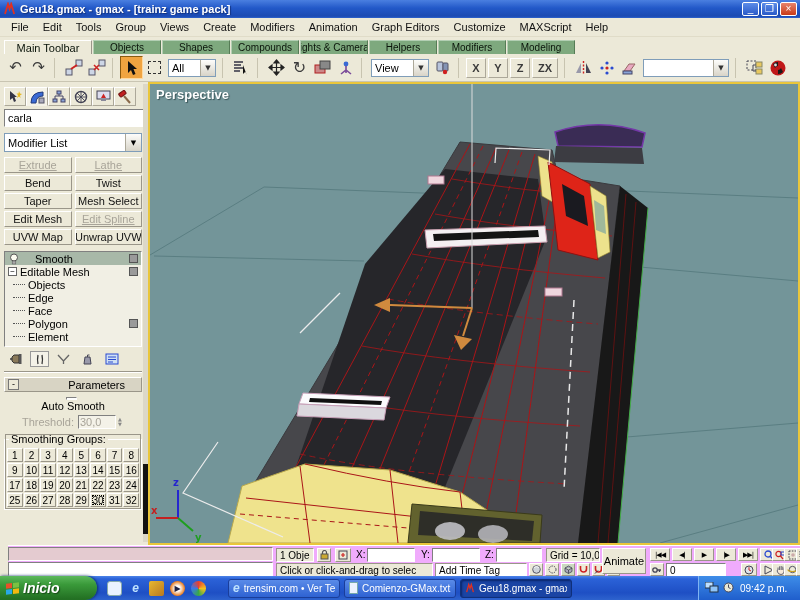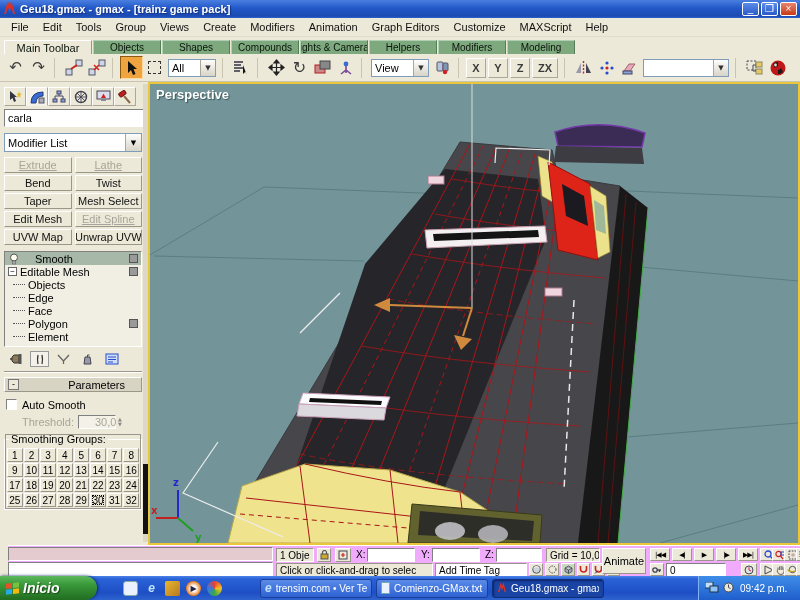--- a/index.html
+++ b/index.html
@@ -78,27 +78,27 @@
   .sswatch { width:9px; height:9px; background:#9a9a9a; border:1px solid #555; margin-right:1px; }
   .stack-tools { display:flex; align-items:center; height:18px; gap:5px; padding-left:2px; margin-bottom:3px; }
   .stool { width:19px; height:16px; display:flex; align-items:center; justify-content:center; font-size:10px; color:#333; }
   .stool.framed { border:1px solid #999; background:#F4F2E8; }
   .cp-divider { border-top:1px solid #9a9689; border-bottom:1px solid #fff; margin:2px 0 4px 0; }
   .rollout-header { height:15px; background:#D8D4C4; border:1px solid; border-color:#fff #9a9689 #9a9689 #fff;
     display:flex; align-items:center; margin-bottom:5px; }
   .ro-box { width:11px; height:11px; border:1px solid #777; background:#ECE9D8; font-size:9px; line-height:9px;
     text-align:center; margin:0 3px; }
   .ro-title { flex:1; text-align:right; margin-right:16px; }
-  .cb-row { display:flex; align-items:center; height:15px; margin-bottom:2px; }
+  .cb-row { display:flex; align-items:center; height:15px; margin-bottom:2px;flex-direction:column; }
   .cb { width:11px; height:11px; background:#fff; border:1px solid; border-color:#808080 #fff #fff #808080; margin:0 5px 0 2px; }
   .cb-row.disabled { color:#a8a499; }
   .cb-row.disabled .cb { background:#ECE9D8; }
   .threshold-row { display:flex; align-items:center; height:16px; color:#a8a499; padding-left:18px; margin-bottom:3px; }
   .spin-field { width:38px; height:14px; background:#F4F2E8; border:1px solid; border-color:#808080 #fff #fff #808080;
-    margin:0 2px 0 4px; padding:0 16px; color:#a8a499; }
+    margin:0 2px 0 4px; padding:0 1px; color:#a8a499; }
   .spinner { display:flex; flex-direction:column; font-size:5px; color:#888; line-height:1.1; }
   .groupbox { border:1px solid #fff; outline:1px solid #9a9689; outline-offset:-2px; padding:3px 2px 2px 2px; margin-top:2px; }
   .groupbox legend { font-size:11px; padding:0 2px; margin-left:2px; }
   #sg-grid { display:grid; grid-template-columns:repeat(8,1fr); gap:1px; }
   .sg { height:14px; display:flex; align-items:center; justify-content:center; font-size:10px;
     border:1px solid; border-color:#fff #9a9689 #9a9689 #fff; background:#ECE9D8; }
   .sg.focus { outline:1px dotted #000; outline-offset:-3px; }
   .cp-scroll { position:absolute; right:0; top:2px; width:5px; height:458px; background:#DCD8C8; }
   .cp-thumb { position:absolute; left:0; bottom:8px; width:5px; height:70px; background:#111; }
 
@@ -118,21 +118,21 @@
     display:flex; align-items:center; padding:0 3px; overflow:hidden; }
   .sb-field { background:#fff; border:1px solid; border-color:#808080 #fff #fff #808080; height:14px; }
   .sb-btn { border:1px solid; border-color:#fff #9a9689 #9a9689 #fff; background:#ECE9D8;
     display:flex; align-items:center; justify-content:center; }
   .navbtn { width:17px; height:13px; font-size:8px; }
   .pbbtn { width:20px; height:13px; font-size:7px; letter-spacing:-1px; }
   .animate-btn { left:594px; top:2px; width:44px; height:26px; font-size:11px; justify-content:center; }
 
   
   .taskbar { position:absolute; left:0; top:576px; width:800px; height:24px;
-    background:linear-gradient(180deg,#4C83E8 0%,#2B62D8 12%,#1E4FC4 70%,#2E63CE 100%); display:flex; align-items:center;gap:16px; }
+    background:linear-gradient(180deg,#4C83E8 0%,#2B62D8 12%,#1E4FC4 70%,#2E63CE 100%); display:flex; align-items:center; }
   .start-btn { width:97px; height:24px; border-radius:0 12px 12px 0;
     background:linear-gradient(180deg,#5CB85C 0%,#3A9A3A 35%,#237023 95%);
     display:flex; align-items:center; padding-left:6px; box-shadow:1px 0 3px #0a2a6a; flex:none; }
   .start-btn .stext { color:#fff; font-weight:bold; font-style:italic; font-size:14px; margin-left:4px; text-shadow:1px 1px 1px #1a4a1a; }
   .winlogo { display:grid; grid-template-columns:6px 6px; grid-template-rows:5px 5px; gap:1px; transform:skewY(-6deg); }
   .winlogo i { display:block; }
   .quicklaunch { display:flex; align-items:center; gap:6px; padding:0 8px 0 10px; flex:none; }
   .ql { width:15px; height:15px; border-radius:3px; display:flex; align-items:center; justify-content:center; font-size:10px; }
   #task-buttons { display:flex; align-items:center; gap:4px; flex:1; padding-left:14px; }
   .taskwin { width:112px; height:19px; border-radius:3px; background:linear-gradient(180deg,#5A8BE8,#2E62D2);

